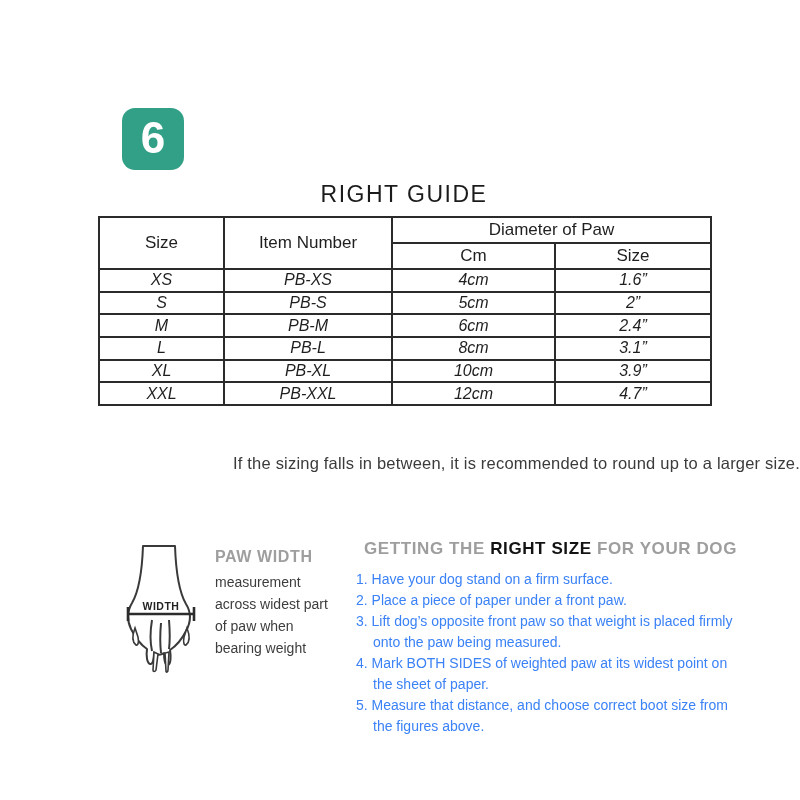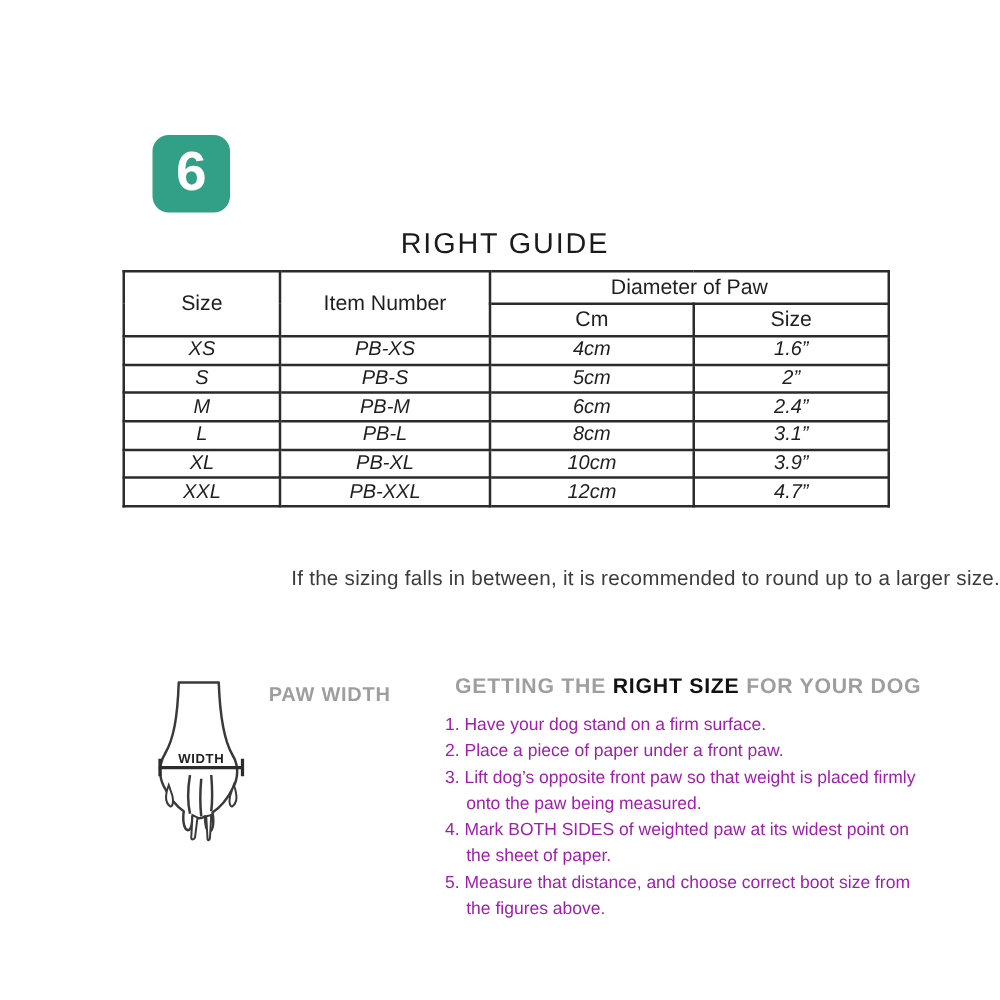--- a/index.html
+++ b/index.html
@@ -46,21 +46,21 @@
   .paw-width-title{font-size:16px;font-weight:bold;letter-spacing:0.6px;color:var(--gray,#9e9e9e);margin:0 0 5px 0;}
   .paw-width-desc{font-size:14px;line-height:22px;color:#3d3d3d;}
   
   .instructions-heading{
     position:absolute;left:364px;top:539px;font-size:17px;font-weight:bold;
     letter-spacing:0.6px;color:var(--gray,#9e9e9e);white-space:nowrap;
   }
   .instructions-heading .em{color:#121212;}
   .steps{
     position:absolute;left:356px;top:569px;width:392px;
-    font-size:14px;line-height:21px;color:#a21caf;counter-reset:step;
+    font-size:14px;line-height:21px;color:#3b82f6;counter-reset:step;
   }
   .step{padding-left:17px;text-indent:-17px;}
   .step::before{counter-increment:step;content:counter(step) ". ";}
 </style>
 </head>
 <body>
 
 <div class="page">
 
   <div class="badge">
@@ -144,20 +144,21 @@
     <path d="M28,108 L27,126 C27,128 29,128 30,126 L32,110 Z" fill="#ffffff" stroke="#3a3a3a" stroke-width="1.6"></path>
     <path d="M39,109 L40,127 C40,129 42,128 42,126 L43,108 Z" fill="#ffffff" stroke="#3a3a3a" stroke-width="1.6"></path>
     <line x1="1" y1="70" x2="69" y2="70" stroke="#2c2c2c" stroke-width="2.6"></line>
     <line x1="2" y1="63" x2="2" y2="77" stroke="#2c2c2c" stroke-width="2.6"></line>
     <line x1="68" y1="63" x2="68" y2="77" stroke="#2c2c2c" stroke-width="2.6"></line>
     <text x="35" y="66" text-anchor="middle" font-family="Liberation Sans, sans-serif" font-size="10.5" font-weight="bold" letter-spacing="0.5" fill="#222">WIDTH</text>
   </svg>
 
   <div class="paw-width-block">
     <div class="paw-width-title">PAW WIDTH</div>
+    <div class="paw-width-desc">measurement across widest part of paw when bearing weight</div>
   </div>
 
   <div class="instructions-heading"><span>GETTING THE </span><span class="em">RIGHT SIZE</span><span> FOR YOUR DOG</span></div>
 
   <div class="steps">
 
   <div class="step"><span>Have your dog stand on a firm surface.</span></div>
       <div class="step"><span>Place a piece of paper under a front paw.</span></div>
       <div class="step"><span>Lift dog’s opposite front paw so that weight is placed firmly onto the paw being measured.</span></div>
       <div class="step"><span>Mark BOTH SIDES of weighted paw at its widest point on the sheet of paper.</span></div>

